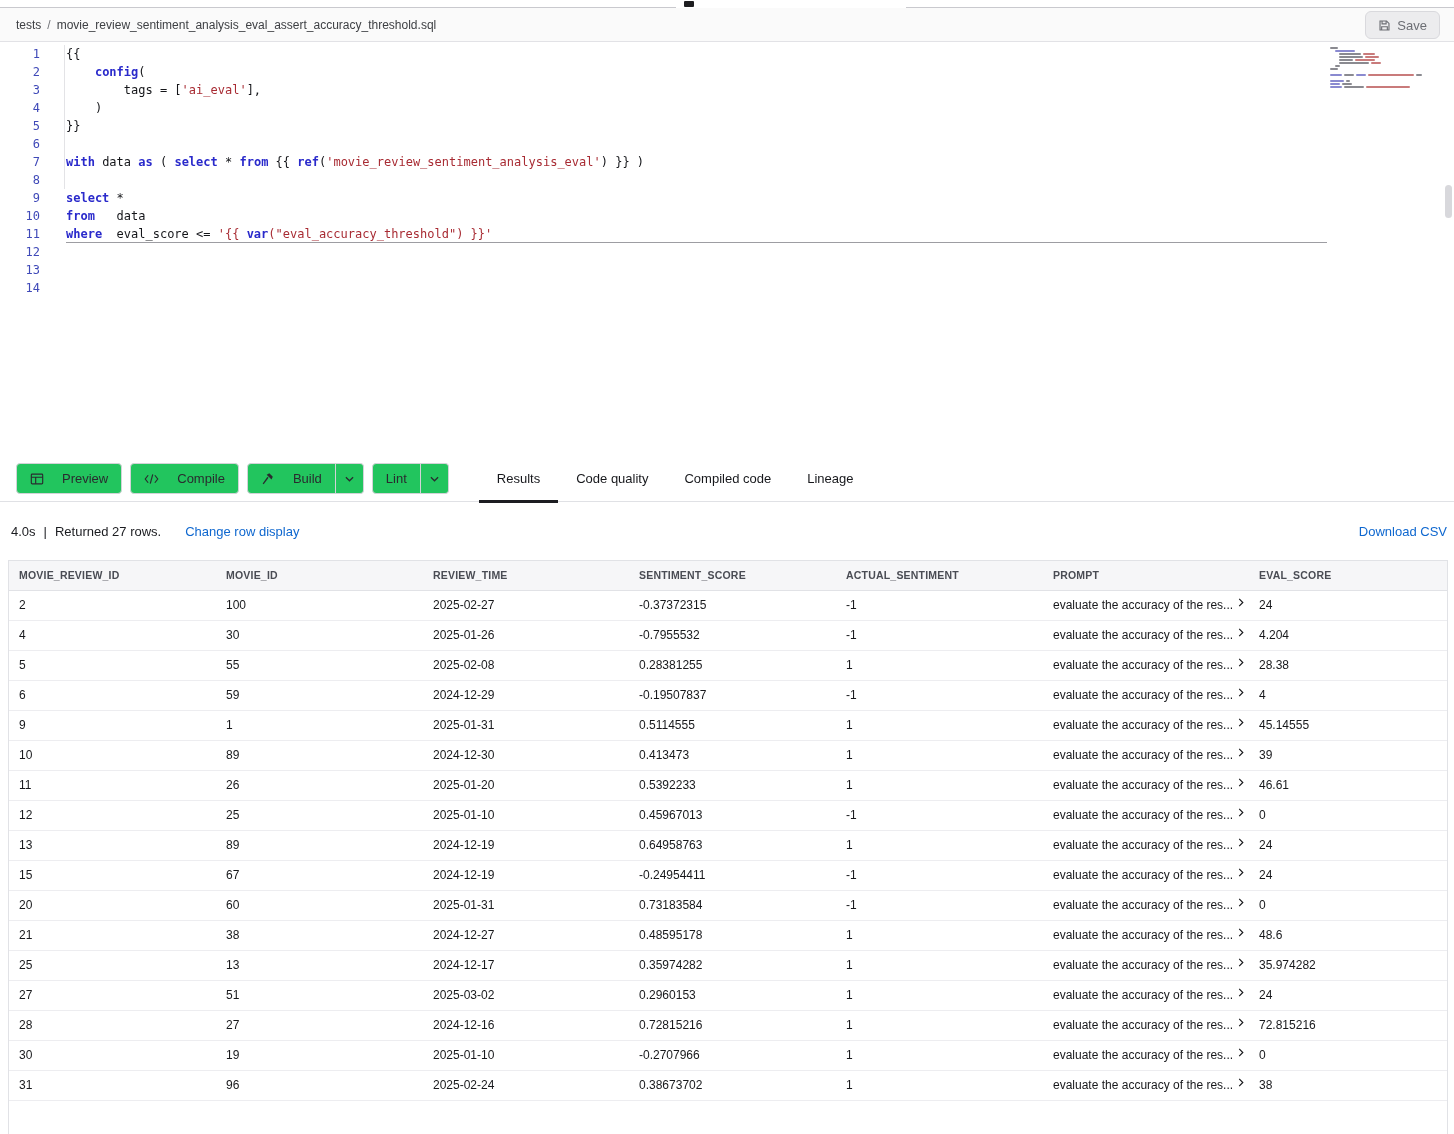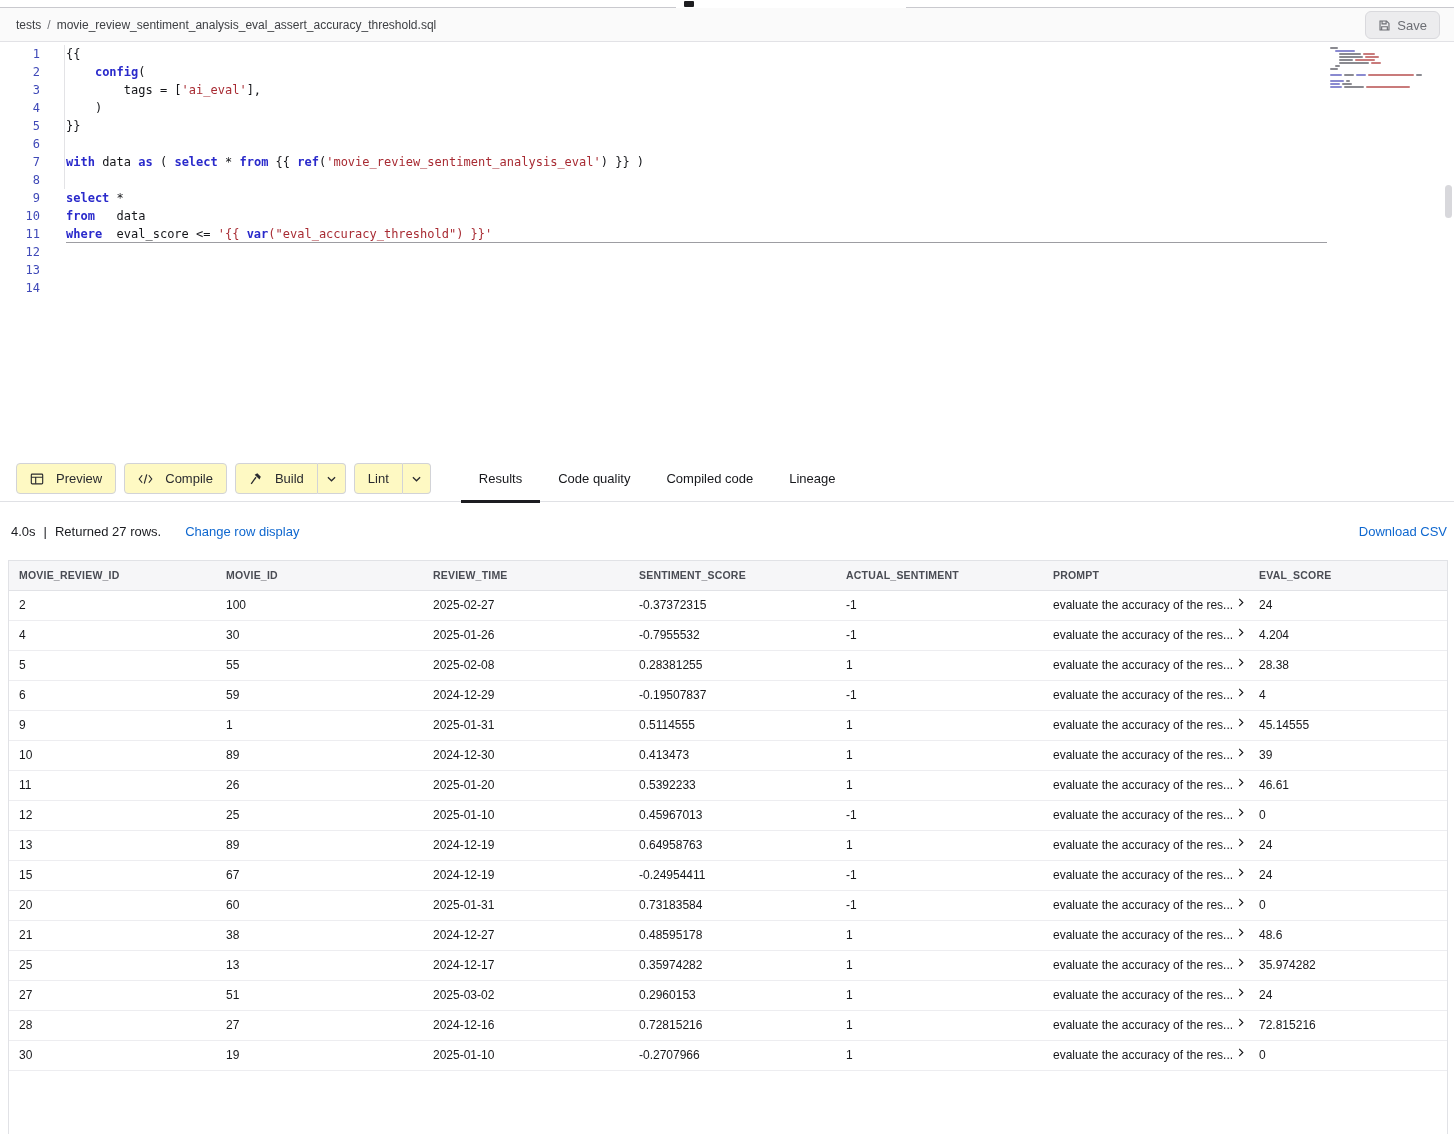--- a/index.html
+++ b/index.html
@@ -35,21 +35,21 @@
   
   .minimap { position:absolute; top:5px; right:8px; width:116px; }
   .mm-row { height:2px; margin-bottom:1px; display:flex; gap:2px; }
   .mm-d { display:block; height:2px; background:#8a8a90; border-radius:1px; }
   .mm-r { display:block; height:2px; background:#c97b7b; border-radius:1px; }
   .mm-b { display:block; height:2px; background:#8a8ad0; border-radius:1px; }
   .editor-scrollbar { position:absolute; right:2px; top:143px; width:7px; height:33px; background:#d8d8dc; border-radius:4px; }
 
   
   .toolbar { position:absolute; top:456px; left:0; width:100%; height:46px; background:#fff; border-bottom:1px solid #e0e1e5; display:flex; align-items:center; padding:0 16px; }
-  .btn { height:31px; display:flex; align-items:center; gap:12px; padding:0 13px; background:#fef9c3; border:1px solid #d2d3d7; border-radius:4px; font-size:13px; color:#2a2b2f; cursor:pointer; white-space:nowrap; }
+  .btn { height:31px; display:flex; align-items:center; gap:18px; padding:0 13px; background:#22c55e; border:1px solid #d2d3d7; border-radius:4px; font-size:13px; color:#2a2b2f; cursor:pointer; white-space:nowrap; }
   .tb-gap { margin-left:8px; }
   .btn-group { display:flex; }
   .btn-group .main { border-radius:4px 0 0 4px; }
   .btn-group .caret { border-radius:0 4px 4px 0; border-left:none; padding:0 9px; }
   .tabs { display:flex; height:46px; margin-left:30px; }
   .tab { height:46px; display:flex; align-items:center; padding:0 18px; font-size:13px; color:#17181c; cursor:pointer; position:relative; }
   .tab.active::after { content:""; position:absolute; left:0; right:0; bottom:-1px; height:3px; background:#1c1d21; }
 
   
   .results-bar { position:absolute; top:502px; left:0; width:100%; height:58px; display:flex; align-items:center; padding:0 8px; font-size:13px; color:#1b1c20; }
@@ -535,17 +535,33 @@
     <td>
       <span class="prompt-cell-inner">
         <span class="prompt-text">evaluate the accuracy of the res...</span>
         <svg class="chev" width="6" height="9" viewBox="0 0 6 10" fill="none" stroke="#17181b" stroke-width="1.3">
                   <path d="M1 1 L5 5 L1 9"></path>
                 </svg>
       </span>
     </td>
     <td>0</td>
   </tr>
+          <tr>
+    <td>31</td>
+    <td>96</td>
+    <td>2025-02-24</td>
+    <td>0.38673702</td>
+    <td>1</td>
+    <td>
+      <span class="prompt-cell-inner">
+        <span class="prompt-text">evaluate the accuracy of the res...</span>
+        <svg class="chev" width="6" height="9" viewBox="0 0 6 10" fill="none" stroke="#17181b" stroke-width="1.3">
+                  <path d="M1 1 L5 5 L1 9"></path>
+                </svg>
+      </span>
+    </td>
+    <td>38</td>
+  </tr>
         </tbody>
     </table>
   </div>
 
 </div>
 
 </body></html>

